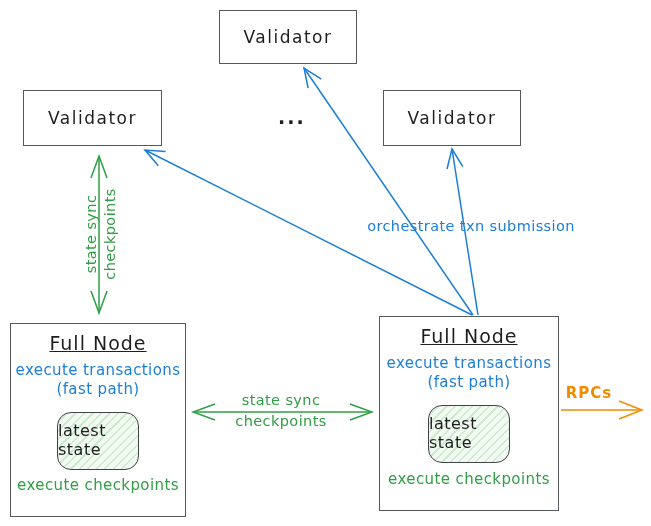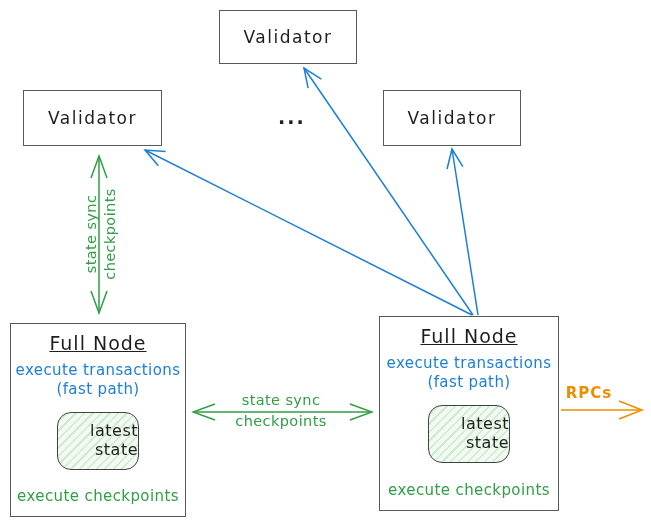--- a/index.html
+++ b/index.html
@@ -18,25 +18,25 @@
   .mk{fill:none;stroke-width:1.5px;}
 
   .box{position:absolute;background:#fff;border:1.8px solid var(--box-border);}
   .validator{display:flex;align-items:center;justify-content:center;
     font-size:17px;letter-spacing:1.5px;}
   .fullnode{display:flex;flex-direction:column;align-items:center;padding-top:8px;}
   .fullnode .fn-title{font-size:19px;letter-spacing:1px;margin-bottom:7px;text-decoration:underline;}
   .fn-blue{color:var(--blue);font-size:15px;letter-spacing:.4px;line-height:1.25;text-align:center;}
   .fn-green{color:var(--green);font-size:15px;letter-spacing:.4px;}
   .state-box{margin-top:13px;width:82px;height:58px;border:1.6px solid #3f4347;border-radius:14px;
-    display:flex;flex-direction:column;align-items:flex-end;justify-content:center;
+    display:flex;flex-direction:column;align-items:flex-start;justify-content:center;
     font-size:16px;line-height:1.15;letter-spacing:.5px;
     background:repeating-linear-gradient(135deg, var(--state-hatch) 0px, var(--state-hatch) 1.5px,
       var(--state-fill) 1.5px, var(--state-fill) 6px);}
-  .fn-footer{margin-top:auto;margin-bottom:11px;}
+  .fn-footer{margin-top:auto;margin-bottom:22px;}
 
   .ellipsis{position:absolute;left:278px;top:106px;font-size:19px;font-weight:bold;
     letter-spacing:2px;color:var(--ink);}
 
   .edge-label{position:absolute;line-height:1.35;text-align:center;letter-spacing:.4px;white-space:nowrap;}
   .lbl-green{color:var(--green);font-size:14.5px;}
   .lbl-blue{color:var(--blue);font-size:14.5px;}
   .lbl-orange{color:var(--orange);font-size:15px;font-weight:600;letter-spacing:1px;}
   .lbl-vert{transform:translate(-50%,-50%) rotate(-90deg);left:101px;top:234px;line-height:1.3;}
   .lbl-mid{left:281px;top:411px;transform:translate(-50%,-50%);line-height:1.45;}
@@ -108,16 +108,17 @@
   <div class="edge-label lbl-green lbl-vert">
     <div>state sync</div>
     <div>checkpoints</div>
   </div>
 
   <div class="edge-label lbl-green lbl-mid">
     <div>state sync</div>
     <div>checkpoints</div>
   </div>
 
+  <div class="edge-label lbl-blue lbl-orch">orchestrate txn submission</div>
 
   <div class="edge-label lbl-orange lbl-rpcs">RPCs</div>
 
 </div>
 
 </body></html>

